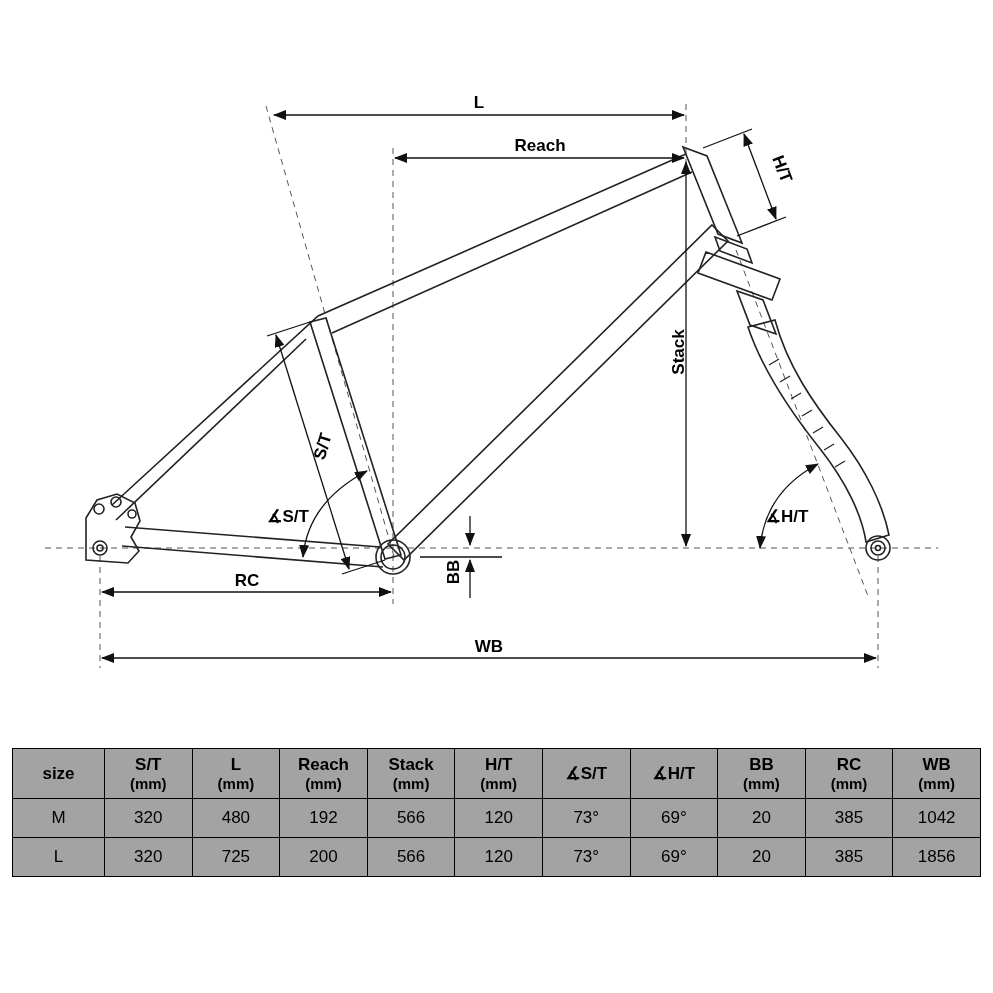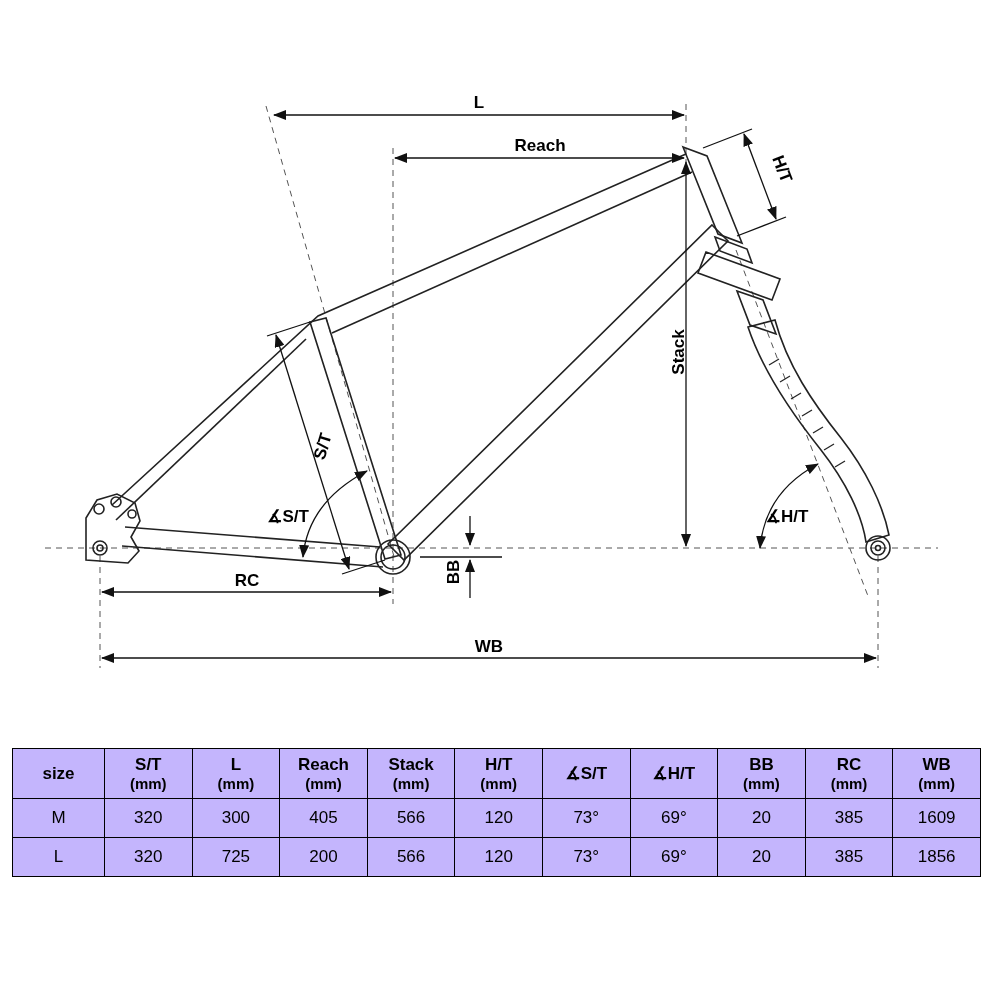--- a/index.html
+++ b/index.html
@@ -6,21 +6,21 @@
   html,body { background:#fff; }
   body {
     width:993px; height:993px; position:relative;
     font-family:"Liberation Sans", sans-serif; color:#000;
   }
   .diagram { position:absolute; top:0; left:0; }
   .table-wrap { position:absolute; left:12px; top:748px; width:969px; }
   table { width:100%; border-collapse:collapse; table-layout:fixed; }
   th, td {
     border:1px solid #000; text-align:center; vertical-align:middle;
-    background:#c4b5fd; overflow:hidden;
+    background:#a3a3a3; overflow:hidden;
   }
   th { height:50px; font-size:17px; font-weight:bold; }
   td { height:39px; font-size:17px; font-weight:normal; }
   .th-label, .th-unit { display:block; line-height:1.25; }
   .th-unit { font-size:15px; }
   svg text { font-family:"Liberation Sans", sans-serif; }
 </style>
 </head>
 <body>
 
@@ -163,29 +163,29 @@
         <th>
           <span class="th-label">WB</span>
           <span class="th-unit">(mm)</span>
         </th>
       </tr>
     </thead>
     <tbody>
       <tr>
         <td>M</td>
         <td>320</td>
-        <td>300</td>
-        <td>405</td>
+        <td>480</td>
+        <td>192</td>
         <td>566</td>
         <td>120</td>
         <td>73°</td>
         <td>69°</td>
         <td>20</td>
         <td>385</td>
-        <td>1609</td>
+        <td>1042</td>
       </tr>
       <tr>
         <td>L</td>
         <td>320</td>
         <td>725</td>
         <td>200</td>
         <td>566</td>
         <td>120</td>
         <td>73°</td>
         <td>69°</td>

